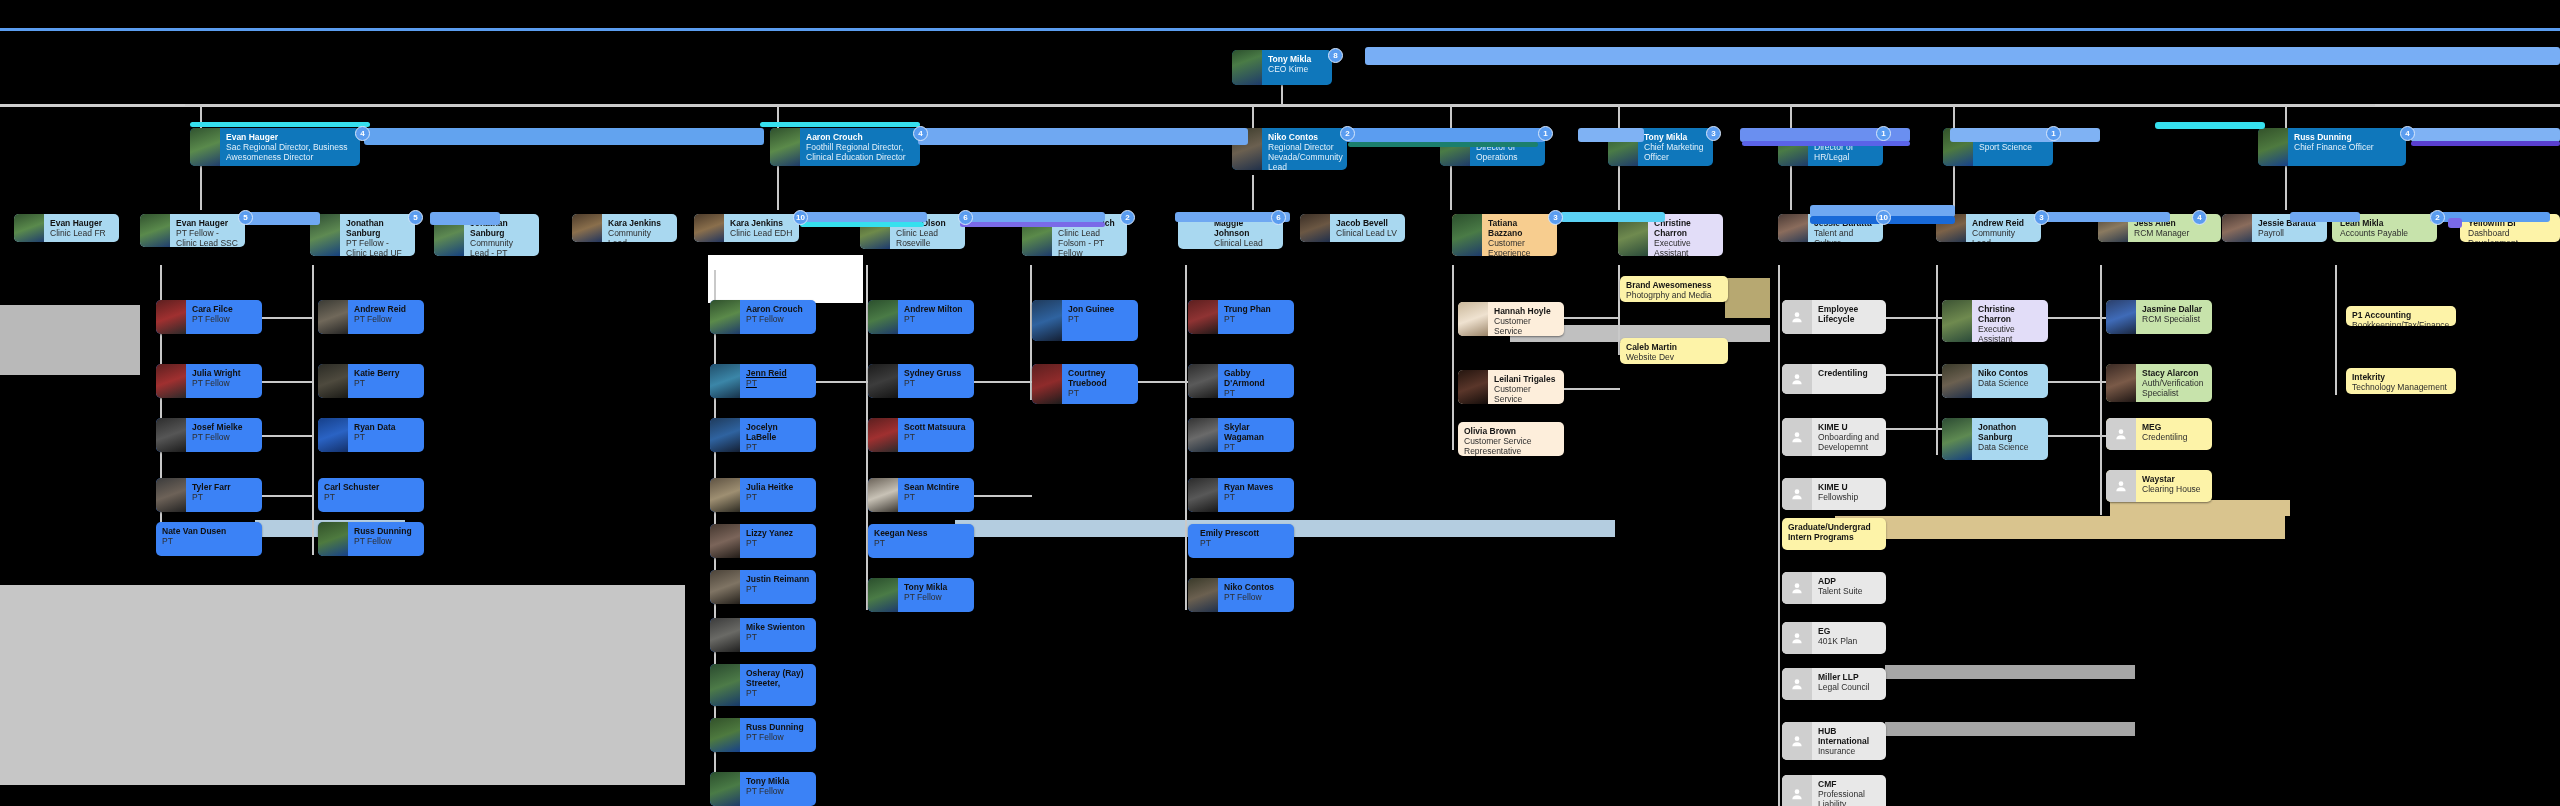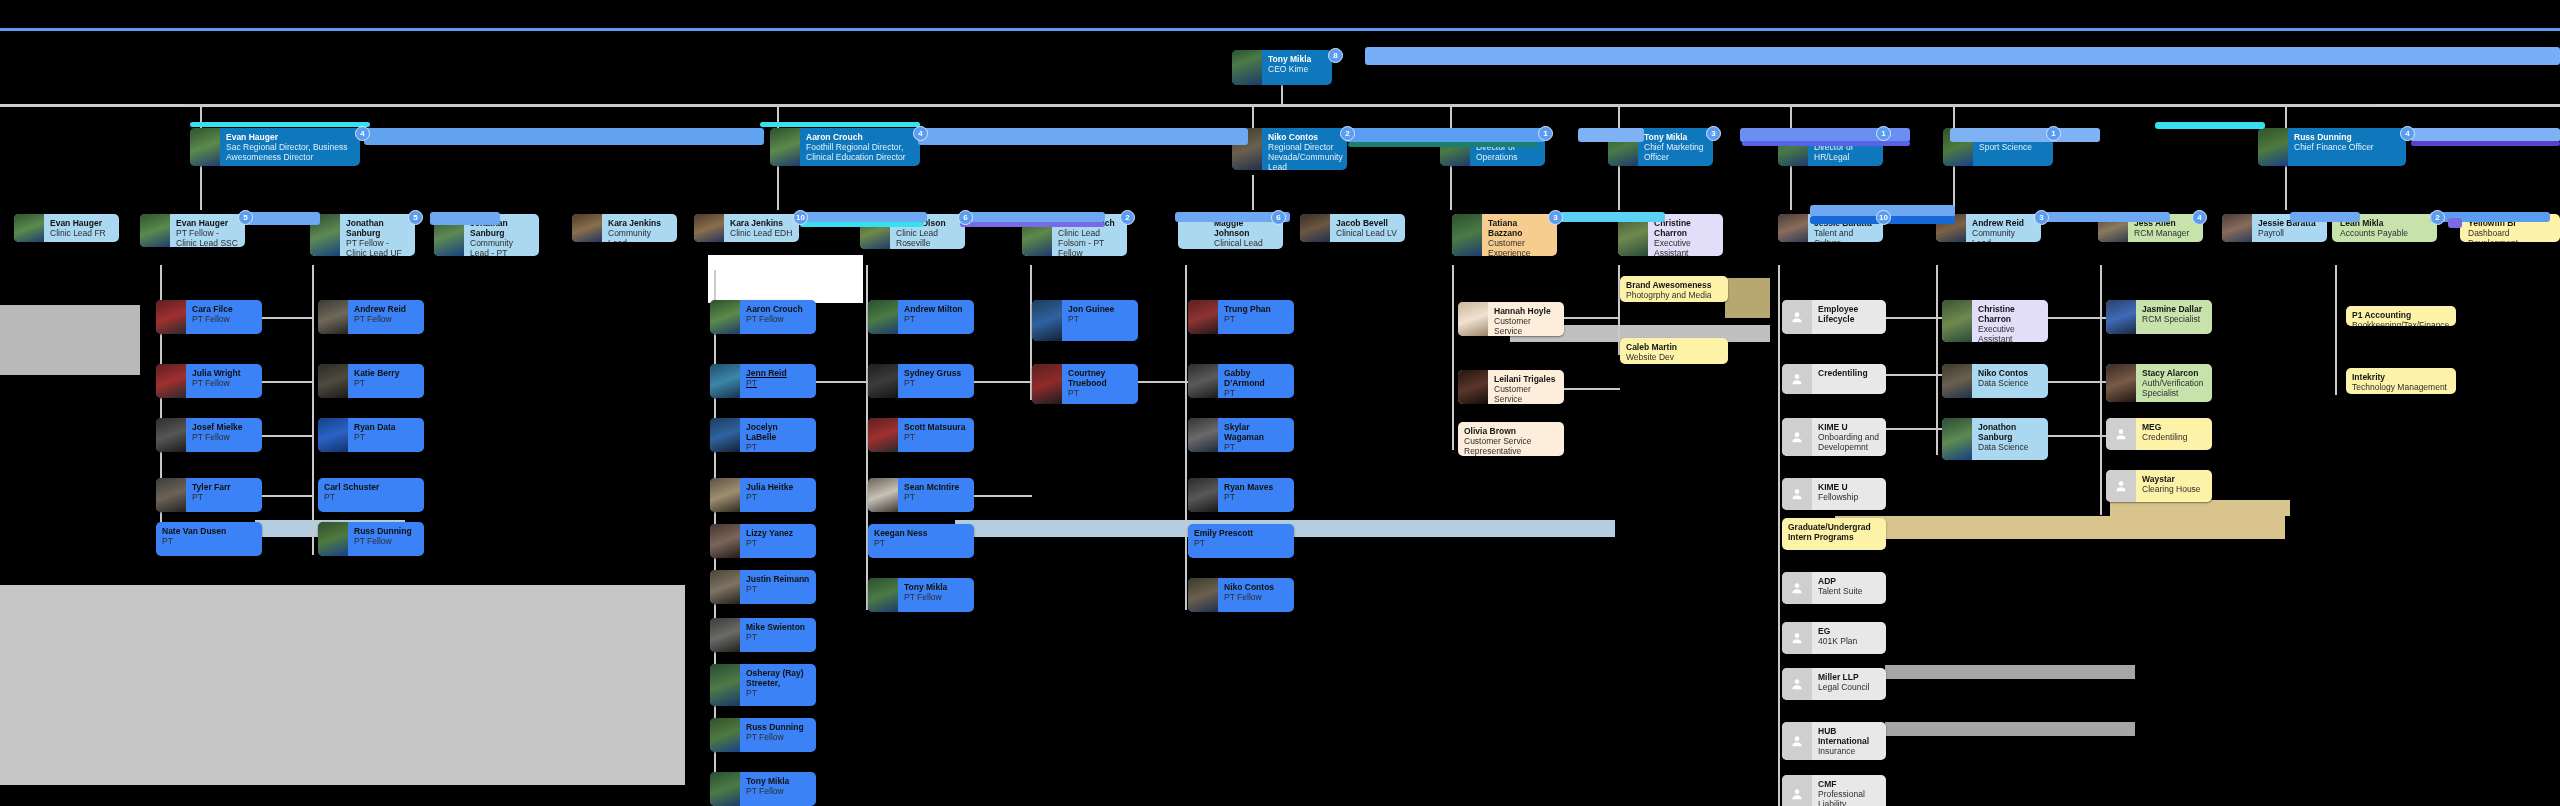--- a/index.html
+++ b/index.html
@@ -407,21 +407,21 @@
 
   <div class="node t-blue" style="left:1936px;top:214px;width:105px;height:28px;">
     <div class="thumb" style="background:linear-gradient(160deg,#4b3b2a,#7c6248,#23344e);"></div>
     <div class="txt">
         <span class="nm">Andrew Reid</span>
       <span class="ttl">Community Lead</span>
       </div>
   </div>
   <div class="badge" style="left:2034px;top:210px;">3</div>
 
-  <div class="node t-green" style="left:2098px;top:214px;width:105px;height:28px;">
+  <div class="node t-green" style="left:2098px;top:214px;width:123px;height:28px;">
     <div class="thumb" style="background:linear-gradient(160deg,#4a4034,#8a7a60,#2c3a4c);"></div>
     <div class="txt">
         <span class="nm">Jess Allen</span>
       <span class="ttl">RCM Manager</span>
       </div>
   </div>
   <div class="badge" style="left:2192px;top:210px;">4</div>
 
   <div class="node t-blue" style="left:2222px;top:214px;width:105px;height:28px;">
     <div class="thumb" style="background:linear-gradient(160deg,#4a3a35,#8a6c5c,#2b3b55);"></div>
@@ -666,21 +666,21 @@
       </div>
   </div>
   <div class="node t-paleblue" style="left:1188px;top:478px;width:106px;height:34px;">
     <div class="thumb" style="background:linear-gradient(160deg,#2b2b2b,#585858,#171717);"></div>
     <div class="txt">
         <span class="nm">Ryan Maves</span>
       <span class="ttl">PT</span>
       </div>
   </div>
   <div class="node t-paleblue" style="left:1188px;top:524px;width:106px;height:34px;">
-    <div class="txt" style="padding-left:6px;">
+    <div class="txt" style="padding-left:12px;">
         <span class="nm">Emily Prescott</span>
       <span class="ttl">PT</span>
       </div>
   </div>
   <div class="node t-paleblue" style="left:1188px;top:578px;width:106px;height:34px;">
     <div class="thumb" style="background:linear-gradient(160deg,#3a3a2a,#6b6050,#20304a);"></div>
     <div class="txt">
         <span class="nm">Niko Contos</span>
       <span class="ttl">PT Fellow</span>
       </div>

